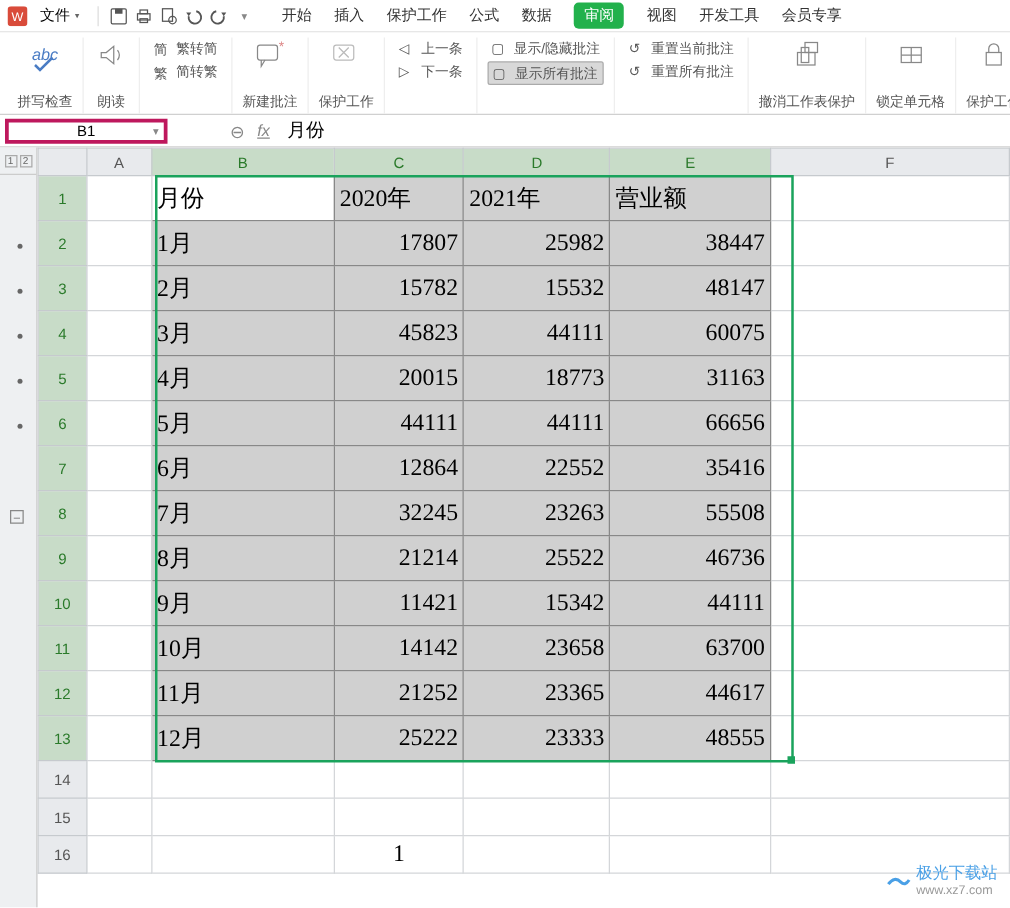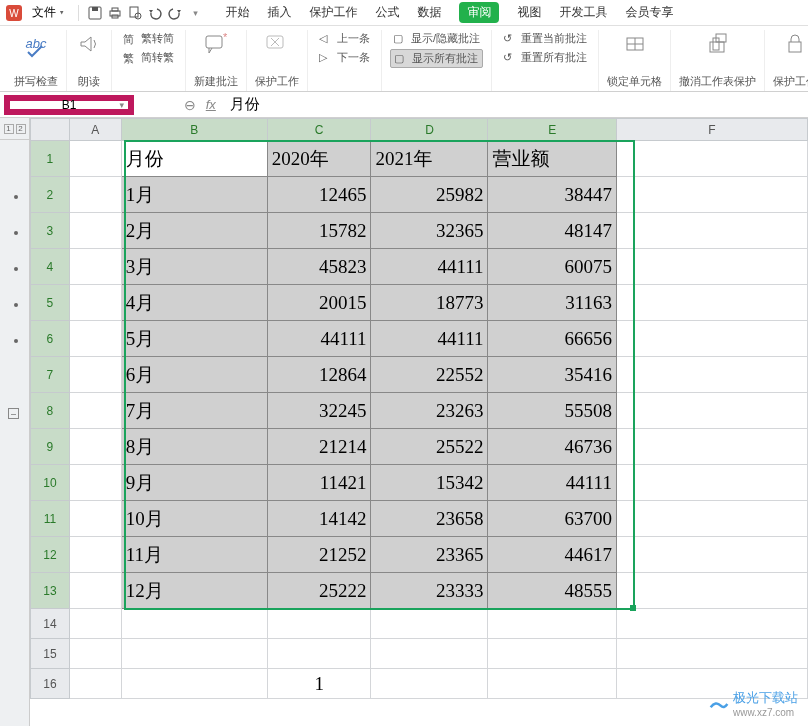--- a/index.html
+++ b/index.html
@@ -106,21 +106,21 @@
     
     .formula-row {
       display: flex;
       align-items: center;
       height: 26px;
       border-bottom: 1px solid #d0d0d0;
       padding-left: 4px;
     }
     .namebox {
       width: 130px;
-      border: 6px solid #be185d;
+      border: 3px solid #be185d;
       height: 20px;
       display: flex;
       align-items: center;
       justify-content: center;
       font-size: 12px;
       position: relative;
     }
     .namebox .dd { position: absolute; right: 4px; font-size: 9px; color: #888; }
     .fx-icons { display: flex; gap: 10px; margin-left: 50px; align-items: center; color: #888; }
     .fx-icons span { cursor: pointer; }
@@ -394,36 +394,36 @@
         </div>
       <div class="rsmall">
           <span class="sm-icon">↺</span>
           <span>重置所有批注</span>
         </div>
     </div>
   </div>
   <div class="rgroup">
     <div class="icon-big">
         <svg viewBox="0 0 28 28">
+          <rect x="6" y="12" width="14" height="10" fill="none" stroke="#888"></rect>
+          <rect x="9" y="8" width="6" height="12" fill="none" stroke="#888"></rect>
+          <rect x="12" y="4" width="10" height="8" fill="none" stroke="#888"></rect>
+        </svg>
+      </div>
+    <div class="rlabel">撤消工作表保护</div>
+  </div>
+  <div class="rgroup">
+    <div class="icon-big">
+        <svg viewBox="0 0 28 28">
           <rect x="6" y="8" width="16" height="12" fill="none" stroke="#888"></rect>
           <line x1="6" y1="14" x2="22" y2="14" stroke="#888"></line>
           <line x1="14" y1="8" x2="14" y2="20" stroke="#888"></line>
         </svg>
       </div>
     <div class="rlabel">锁定单元格</div>
-  </div>
-  <div class="rgroup">
-    <div class="icon-big">
-        <svg viewBox="0 0 28 28">
-          <rect x="6" y="12" width="14" height="10" fill="none" stroke="#888"></rect>
-          <rect x="9" y="8" width="6" height="12" fill="none" stroke="#888"></rect>
-          <rect x="12" y="4" width="10" height="8" fill="none" stroke="#888"></rect>
-        </svg>
-      </div>
-    <div class="rlabel">撤消工作表保护</div>
   </div>
   <div class="rgroup" style="border-right:none;">
     <div class="icon-big">
         <svg viewBox="0 0 28 28">
           <rect x="8" y="12" width="12" height="10" fill="none" stroke="#888"></rect>
           <path d="M10 12 v-3 a4 4 0 0 1 8 0 v3" fill="none" stroke="#888"></path>
         </svg>
       </div>
     <div class="rlabel">保护工作</div>
   </div>
@@ -484,31 +484,31 @@
             <td class="cell sel active">月份</td>
             <td class="cell sel">2020年</td>
             <td class="cell sel">2021年</td>
             <td class="cell sel">营业额</td>
             <td class="cell"></td>
           </tr>
       <tr>
             <td class="rowhead rowsel">2</td>
             <td class="cell"></td>
             <td class="cell sel">1月</td>
-            <td class="cell sel num">12465</td>
+            <td class="cell sel num">17807</td>
             <td class="cell sel num">25982</td>
             <td class="cell sel num">38447</td>
             <td class="cell"></td>
           </tr>
       <tr>
             <td class="rowhead rowsel">3</td>
             <td class="cell"></td>
             <td class="cell sel">2月</td>
             <td class="cell sel num">15782</td>
-            <td class="cell sel num">32365</td>
+            <td class="cell sel num">15532</td>
             <td class="cell sel num">48147</td>
             <td class="cell"></td>
           </tr>
       <tr>
             <td class="rowhead rowsel">4</td>
             <td class="cell"></td>
             <td class="cell sel">3月</td>
             <td class="cell sel num">45823</td>
             <td class="cell sel num">44111</td>
             <td class="cell sel num">60075</td>

